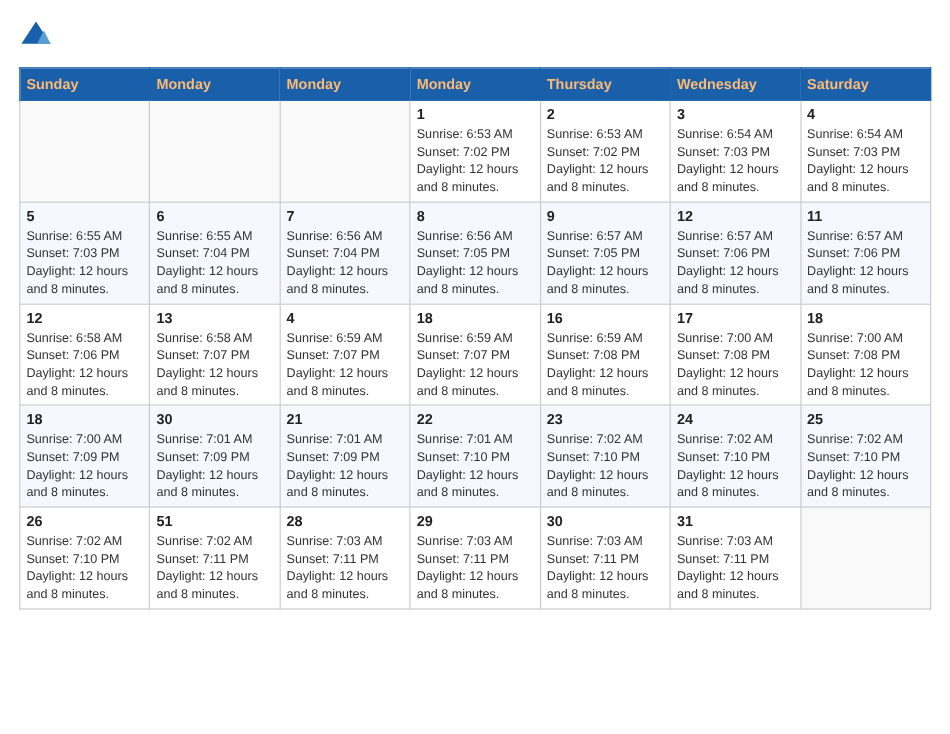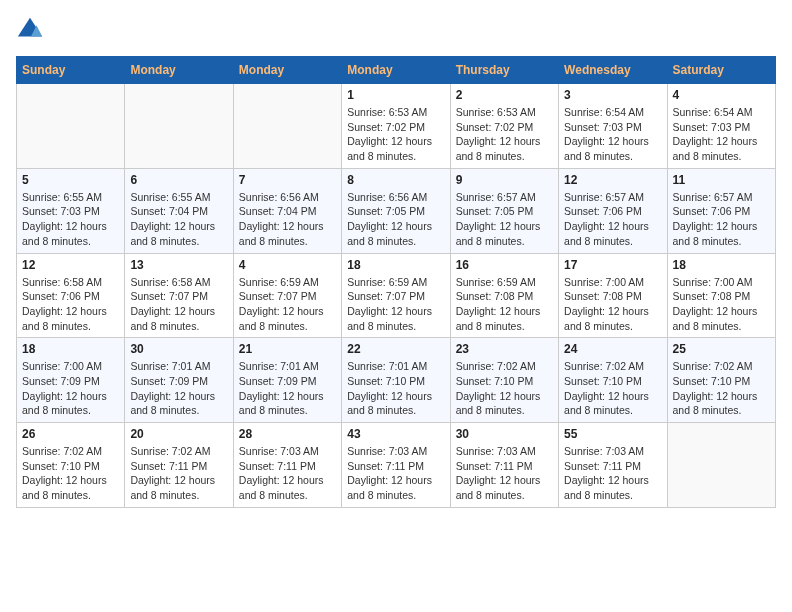--- a/index.html
+++ b/index.html
@@ -307,49 +307,49 @@
       </tr>
       <tr>
         <td>
           <span class="day-number">26</span>
           <div class="day-info" style="white-space: pre-line;">Sunrise: 7:02 AM
 Sunset: 7:10 PM
 Daylight: 12 hours
 and 8 minutes.</div>
         </td>
         <td>
-          <span class="day-number">20</span>
+          <span class="day-number">51</span>
           <div class="day-info" style="white-space: pre-line;">Sunrise: 7:02 AM
 Sunset: 7:11 PM
 Daylight: 12 hours
 and 8 minutes.</div>
         </td>
         <td>
           <span class="day-number">28</span>
           <div class="day-info" style="white-space: pre-line;">Sunrise: 7:03 AM
 Sunset: 7:11 PM
 Daylight: 12 hours
 and 8 minutes.</div>
         </td>
         <td>
-          <span class="day-number">43</span>
+          <span class="day-number">29</span>
           <div class="day-info" style="white-space: pre-line;">Sunrise: 7:03 AM
 Sunset: 7:11 PM
 Daylight: 12 hours
 and 8 minutes.</div>
         </td>
         <td>
           <span class="day-number">30</span>
           <div class="day-info" style="white-space: pre-line;">Sunrise: 7:03 AM
 Sunset: 7:11 PM
 Daylight: 12 hours
 and 8 minutes.</div>
         </td>
         <td>
-          <span class="day-number">55</span>
+          <span class="day-number">31</span>
           <div class="day-info" style="white-space: pre-line;">Sunrise: 7:03 AM
 Sunset: 7:11 PM
 Daylight: 12 hours
 and 8 minutes.</div>
         </td>
         <td class="empty-cell"></td>
       </tr>
     </tbody>
 </table>
 

